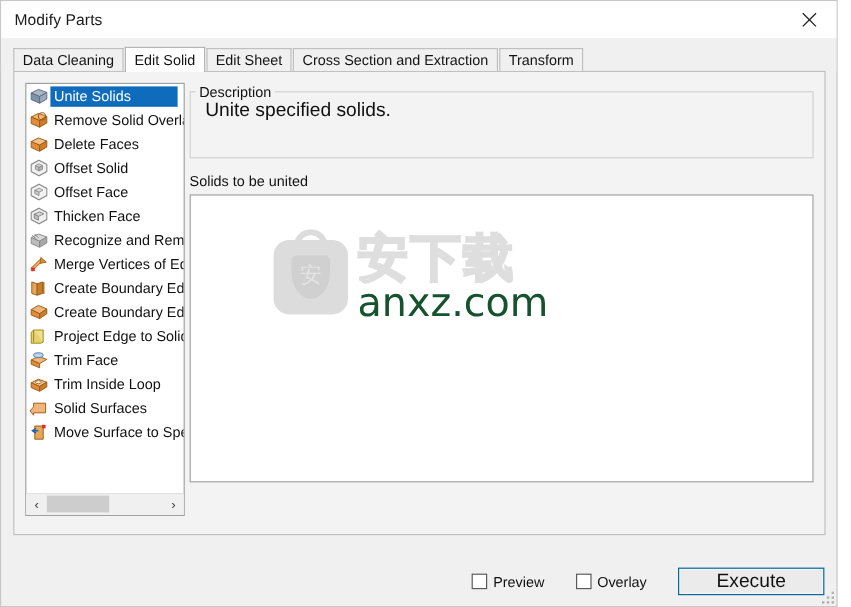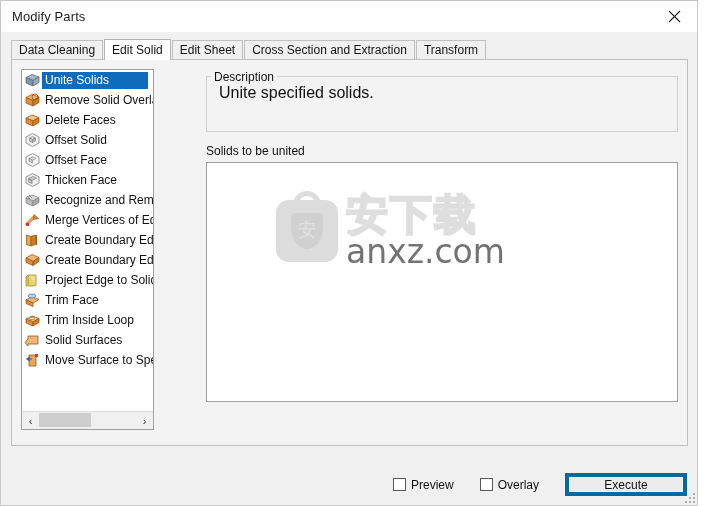--- a/index.html
+++ b/index.html
@@ -93,21 +93,20 @@
   
   .tabbody {
     margin: 0 9px 0 10px;
     background: #f3f3f3;
     border: 1px solid #c0c0c0;
     flex: 0 0 auto;
     height: 387px;
     box-sizing: border-box;
     position: relative;
     display: flex;
-    gap: 48px;
   }
 
   
   .listpanel {
     width: 133px;
     margin: 9px 0 0 9px;
     background: #ffffff;
     border: 1px solid #a0a0a0;
     box-sizing: border-box;
     display: flex;
@@ -259,21 +258,21 @@
     line-height: 44px;
     font-family: "DejaVu Sans", sans-serif;
     color: transparent;
     -webkit-text-stroke: 2px #dedede;
     letter-spacing: 2px;
     font-weight: bold;
   }
   .wm-dom {
     font-size: 33px;
     line-height: 34px;
-    color: #737373;
+    color: #14532d;
     font-family: "DejaVu Sans", sans-serif;
     letter-spacing: 0px;
     margin-top: -2px;
   }
 
   
   .cb {
     width: 13px; height: 13px;
     border: 1px solid #5a5a5a;
     background: #ffffff;
@@ -293,24 +292,24 @@
   .bottom-controls {
     position: absolute;
     right: 10px; top: 27px;
     display: flex;
     align-items: center;
   }
   .bc-item { display: flex; align-items: center; margin-right: 26px; }
   .exec-btn {
     width: 122px; height: 23px;
     background: #ebebeb;
-    border: 4px solid #0369a1;
+    border: 1px solid #0369a1;
     box-shadow: inset 0 0 0 1px #f5f5f5;
     display: flex; align-items: center; justify-content: center;
-    font-size: 12px;
+    font-size: 16px;
     color: #111;
     cursor: default;
     box-sizing: border-box;
   }
   .grip {
     position: absolute;
     right: 2px; bottom: 2px;
     width: 13px; height: 13px;
   }
   .grip i {

